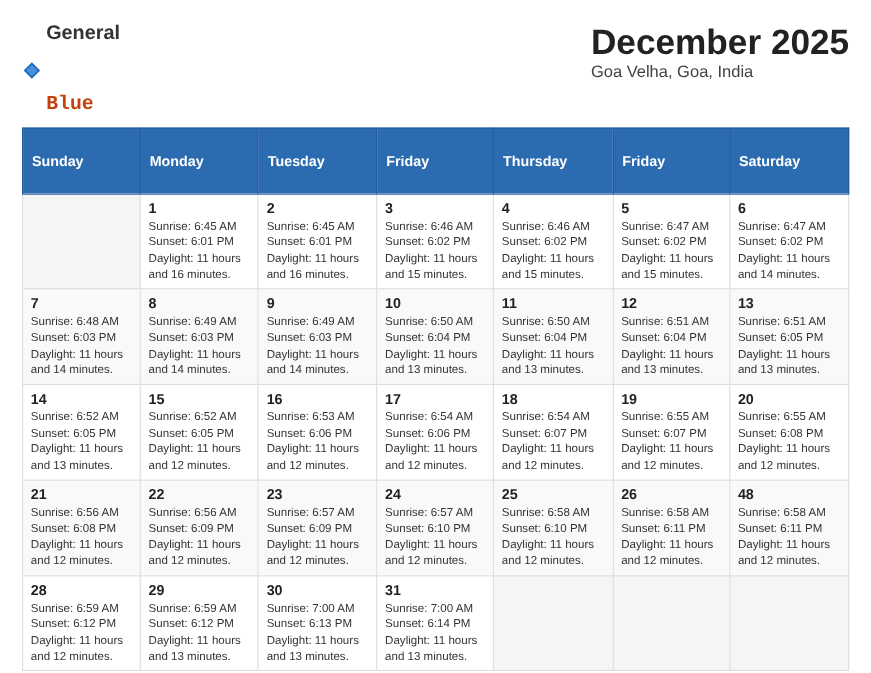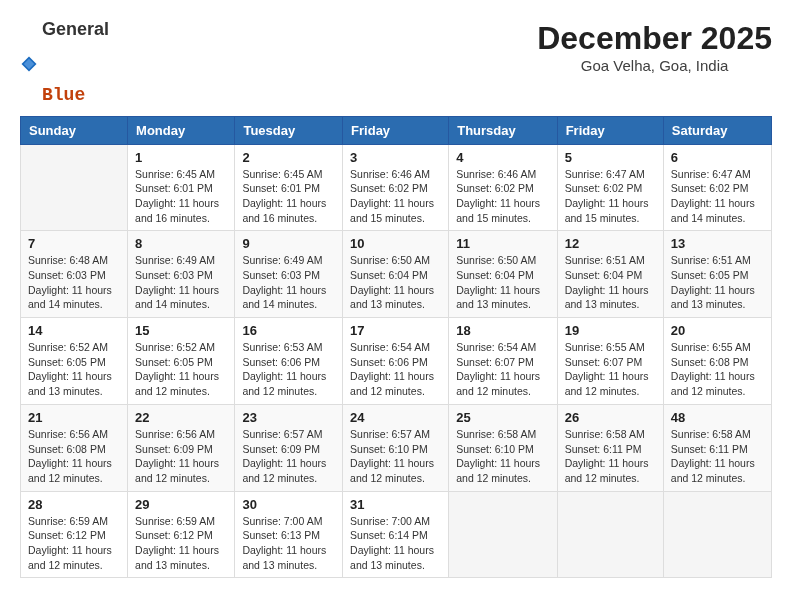--- a/index.html
+++ b/index.html
@@ -30,41 +30,41 @@
     }
     .logo-general { color: #333; }
     .logo-blue { color: #c2410c; font-family: Liberation Mono, monospace; }
     .logo-icon {
       width: 18px;
       height: 18px;
       margin-right: 4px;
       margin-top: 2px;
     }
     .title-block {
-      text-align: center;
+      text-align: left;
     }
     .month-title {
       font-size: 32px;
       font-weight: bold;
       color: #222;
     }
     .subtitle {
       font-size: 15px;
       color: #404040;
     }
     .calendar {
       width: 100%;
       border-collapse: collapse;
       border: 1px solid #ccc;
     }
     .calendar th {
       background-color: #2b6cb0;
       color: #fff;
       text-align: left;
-      padding: 6px 8px;
+      padding: 22px 8px;
       font-size: 13px;
       font-weight: bold;
       border: 1px solid #2558a0;
     }
     .calendar td {
       vertical-align: top;
       padding: 5px 7px;
       border: 1px solid #ddd;
       width: 113px;
       min-height: 80px;

